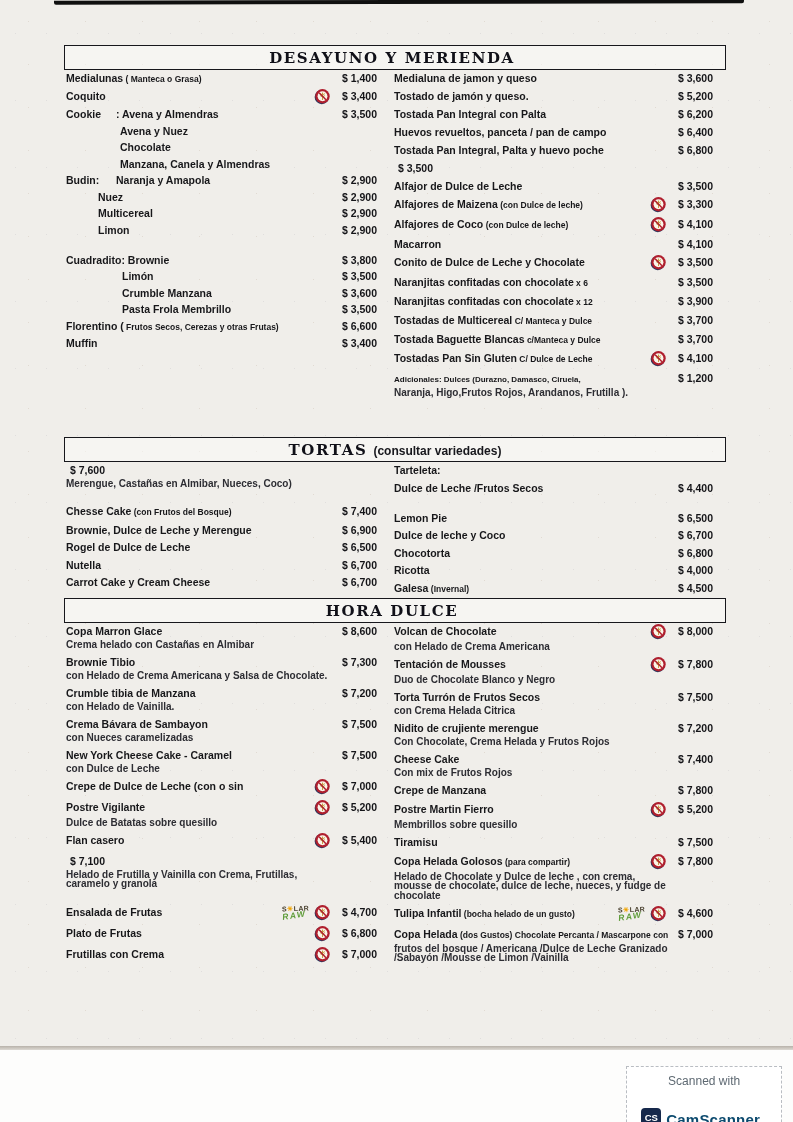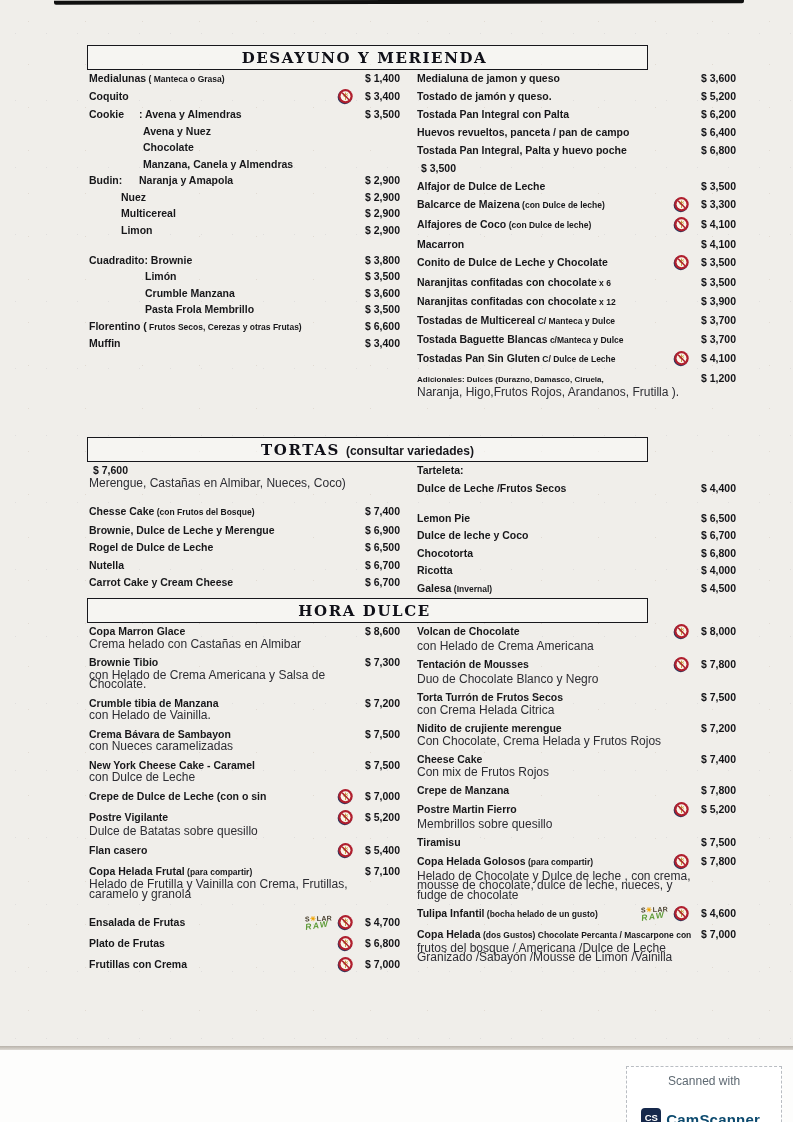--- a/index.html
+++ b/index.html
@@ -10,21 +10,21 @@
   #paper{position:absolute;left:0;top:0;width:793px;height:1048px;background:#f0eeea;
     background-image:
       radial-gradient(circle, rgba(150,110,85,.16) .6px, transparent .8px),
       radial-gradient(circle, rgba(110,110,125,.12) .5px, transparent .7px);
     background-size:57px 43px,31px 67px;}
   #page-bottom-edge{position:absolute;left:0;top:1046px;width:793px;height:4px;
     background:linear-gradient(#b8b2aa,#ddd9d3);}
   #scan-top-strip{position:absolute;left:54px;top:0;width:690px;height:4px;background:#101010;
     transform:rotate(-.12deg);border-radius:0 0 2px 2px;}
 
-  .section{position:absolute;left:87px;width:561px;}
+  .section{position:absolute;left:64px;width:662px;}
   .sec1{top:45px;} .sec2{top:437px;} .sec3{top:598px;}
   .sec-head{border:1.6px solid #17171c;height:23px;display:flex;align-items:center;
     justify-content:center;gap:6px;background:rgba(252,251,248,.55);}
   .sec-title{font-family:"DejaVu Serif",serif;font-weight:bold;font-size:15px;
     letter-spacing:1.6px;color:#101018;}
   .sec-suffix{font-size:12px;font-weight:bold;color:#17171c;margin-top:3px;}
 
   .col{position:absolute;top:27px;}
   .col-l{left:2px;width:322px;}
   .col-r{left:330px;width:330px;}
@@ -38,21 +38,21 @@
   .entry.gap{margin-top:17px;}
 
   .row{display:flex;align-items:flex-start;}
   .txt{flex:1 1 auto;font-weight:bold;font-size:10.5px;line-height:13px;color:#17171a;}
   .prefix{display:inline-block;min-width:50px;}
   .note{font-weight:600;font-size:8.5px;text-align:center;}
   .price{flex:0 0 46px;font-weight:600;font-size:10.5px;line-height:13px;color:#141418;
     white-space:nowrap;margin-left:4px;}
   .iconbox{flex:0 0 auto;display:flex;align-items:center;margin:-2px 7px 0 0;}
   .gf{display:inline-flex;}
-  .desc{font-size:12px;line-height:9.5px;color:#2d2d33;margin-top:1.5px;font-weight:400;
+  .desc{font-size:10px;line-height:9.5px;color:#2d2d33;margin-top:1.5px;font-weight:700;
     max-width:276px;}
   .ind1{padding-left:32px;} .ind2{padding-left:54px;} .ind3{padding-left:56px;}
   .small-row .name,.small-row .note{font-size:8px;}
 
   
   .solar{display:inline-flex;flex-direction:column;line-height:1;margin-right:5px;
     transform:rotate(-2deg);}
   .solar-top{font-size:7px;font-weight:bold;color:#4a4130;letter-spacing:.4px;}
   .sun{color:#f0a400;}
   .solar-raw{font-size:8.5px;font-weight:bold;color:#5f9c39;font-style:italic;
@@ -233,21 +233,21 @@
           </div>
         </div>
         <div class="entry">
           <div class="row">
             <span class="txt"><span class="name">Alfajor de Dulce de Leche</span></span>
             <span class="price">$ 3,500</span>
           </div>
         </div>
         <div class="entry">
           <div class="row">
-            <span class="txt"><span class="name">Balcarce de Maizena</span><span class="note"> (con Dulce de leche)</span></span>
+            <span class="txt"><span class="name">Alfajores de Maizena</span><span class="note"> (con Dulce de leche)</span></span>
             <span class="iconbox">
               <span class="gf">
                 <svg viewBox="0 0 26 26" width="17" height="17">
                   <circle cx="12" cy="13.8" r="11" fill="#26355c"></circle>
                   <circle cx="13" cy="12.6" r="11" fill="#b01f2e"></circle>
                   <circle cx="13" cy="12.6" r="7.5" fill="#faf4ea"></circle>
                   <g stroke="#c49a3f" stroke-width="1.5" stroke-linecap="round">
                     <line x1="13" y1="7.6" x2="13" y2="17.8"></line>
                     <line x1="13" y1="10.6" x2="9.9" y2="8.9"></line>
                     <line x1="13" y1="10.6" x2="16.1" y2="8.9"></line>
@@ -564,21 +564,20 @@
                   </g>
                   <rect x="5.5" y="11.4" width="15" height="2.3" fill="#b01f2e" transform="rotate(45 13 12.6)"></rect>
                 </svg>
               </span>
             </span>
             <span class="price">$ 5,400</span>
           </div>
         </div>
         <div class="entry has-desc">
           <div class="row">
-            <span class="txt"><span class="name">Copa Helada Frutal</span><span class="note"> (para compartir)</span></span>
             <span class="price">$ 7,100</span>
           </div>
           <div class="desc">Helado de Frutilla y Vainilla con Crema, Frutillas, caramelo y granola</div>
         </div>
         <div class="entry gap">
           <div class="row">
             <span class="txt"><span class="name">Ensalada de Frutas</span></span>
             <span class="iconbox">
               <span class="solar">
                 <span class="solar-top">S<span class="sun">☀</span>LAR</span>

